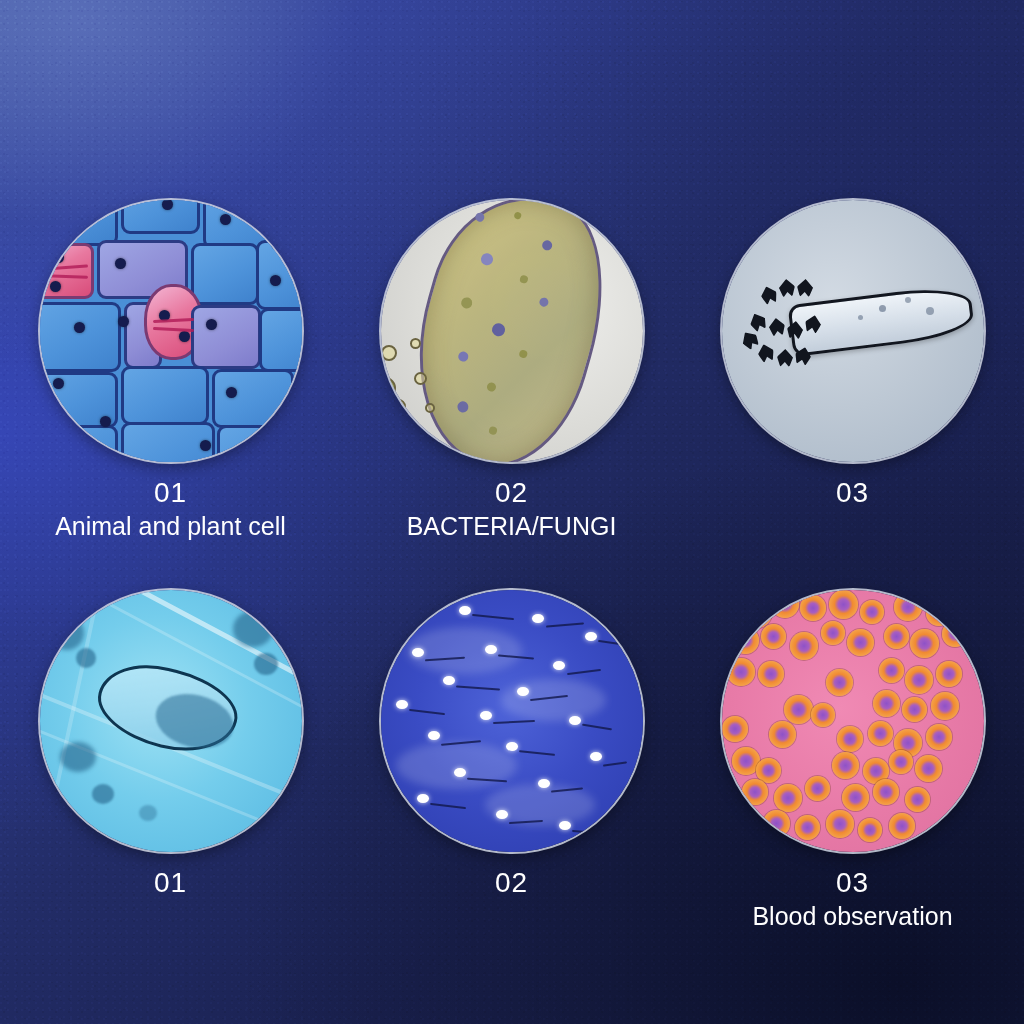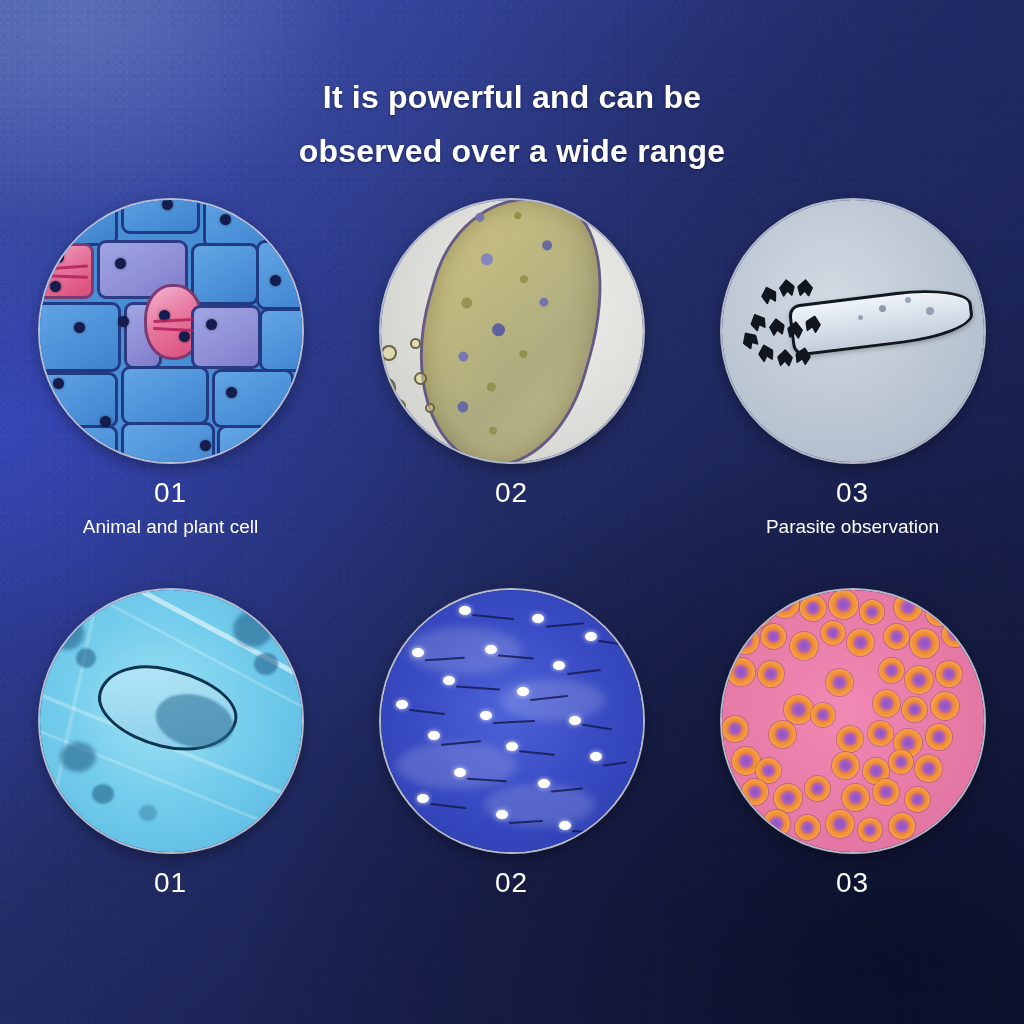--- a/index.html
+++ b/index.html
@@ -50,21 +50,21 @@
   .scope-wrap { position:relative; width:262px; height:262px; margin:0 auto; }
   .scope {
     position:absolute; inset:0; border-radius:50%;
     overflow:hidden;
     box-shadow:0 0 0 2px rgba(208,214,228,.85), 0 5px 16px rgba(0,0,0,.40);
   }
   .scope-inner { position:absolute; inset:0; }
 
   .caption { margin-top:14px; color:#ffffff; }
   .num { font-size:28px; line-height:34px; letter-spacing:1px; }
-  .desc { font-size:19px; line-height:33px; padding:0 6px; }
+  .desc { font-size:25px; line-height:33px; padding:0 6px; }
 
   
   .cell-bg { background:#4a8fd6; }
   .cellfield { position:absolute; inset:-6%; }
   .pc { position:absolute; border:3px solid #203a84; border-radius:9px;
         background:linear-gradient(150deg,#63a5e4 0%, #4e93da 55%, #3f82cd 100%); }
   .pc.pink { background:linear-gradient(150deg,#f3b6d4 0%, #e8789f 45%, #d94c7a 100%);
              border-color:#7a3a72; }
   .pc.lav  { background:linear-gradient(150deg,#9fa6e4 0%, #8f8ed6 60%, #7e7ccb 100%);
              border-color:#2c3b84; }
@@ -128,24 +128,20 @@
   <div class="g1"></div>
   <div class="g2"></div>
   <div class="g3"></div>
   <div class="g4"></div>
   <div class="g5"></div>
   <div class="noise"></div>
 </div>
 
 <div id="content">
 
-  <div class="headline">
-    <span class="ln">It is powerful and can be</span>
-    <span class="ln">observed over a wide range</span>
-  </div>
 
   <div class="grid">
 
     <div class="row">
 
       <div class="cell" style="left:0px;">
         <div class="scope-wrap">
           <div class="scope">
             <div class="scope-inner cell-bg">
               <div class="cellfield">
@@ -227,20 +223,21 @@
                 <div class="bub" style="left:20%;top:56%;width:15px;height:15px;"></div>
                 <div class="bub" style="left:52%;top:60%;width:10px;height:10px;"></div>
                 <div class="bub" style="left:8%;top:74%;width:12px;height:12px;"></div>
                 <div class="bub" style="left:34%;top:80%;width:14px;height:14px;"></div>
               </div>
             </div>
           </div>
         </div>
         <div class="caption">
           <div class="num">02</div>
+          <div class="desc">BACTERIA/FUNGI</div>
         </div>
       </div>
 
       <div class="cell" style="left:682px;">
         <div class="scope-wrap">
           <div class="scope">
             <div class="scope-inner para-bg">
               <div class="worm"></div>
               <div class="hook" style="left:15%;top:33%;transform:rotate(-18deg);"></div>
               <div class="hook" style="left:22%;top:30%;transform:rotate(-6deg);"></div>
@@ -255,21 +252,20 @@
               <div class="hook" style="left:8%;top:50%;transform:rotate(-34deg);"></div>
               <div class="gran" style="left:60%;top:40%;width:7px;height:7px;background:rgba(40,60,90,.45);"></div>
               <div class="gran" style="left:70%;top:37%;width:6px;height:6px;background:rgba(40,60,90,.40);"></div>
               <div class="gran" style="left:78%;top:41%;width:8px;height:8px;background:rgba(40,60,90,.40);"></div>
               <div class="gran" style="left:52%;top:44%;width:5px;height:5px;background:rgba(40,60,90,.40);"></div>
             </div>
           </div>
         </div>
         <div class="caption">
           <div class="num">03</div>
-          <div class="desc">Parasite observation</div>
         </div>
       </div>
     </div>
 
     <div class="row">
 
       <div class="cell" style="left:0px;">
         <div class="scope-wrap">
           <div class="scope">
             <div class="scope-inner micro-bg">
@@ -401,18 +397,19 @@
               <div class="rbc" style="left:16%;top:84%;width:27px;height:27px;"></div>
               <div class="rbc" style="left:28%;top:86%;width:25px;height:25px;"></div>
               <div class="rbc" style="left:40%;top:84%;width:28px;height:28px;"></div>
               <div class="rbc" style="left:52%;top:87%;width:24px;height:24px;"></div>
               <div class="rbc" style="left:64%;top:85%;width:26px;height:26px;"></div>
             </div>
           </div>
         </div>
         <div class="caption">
           <div class="num">03</div>
+          <div class="desc">Blood observation</div>
         </div>
       </div>
     </div>
 
   </div>
 </div>
 
 </body></html>

